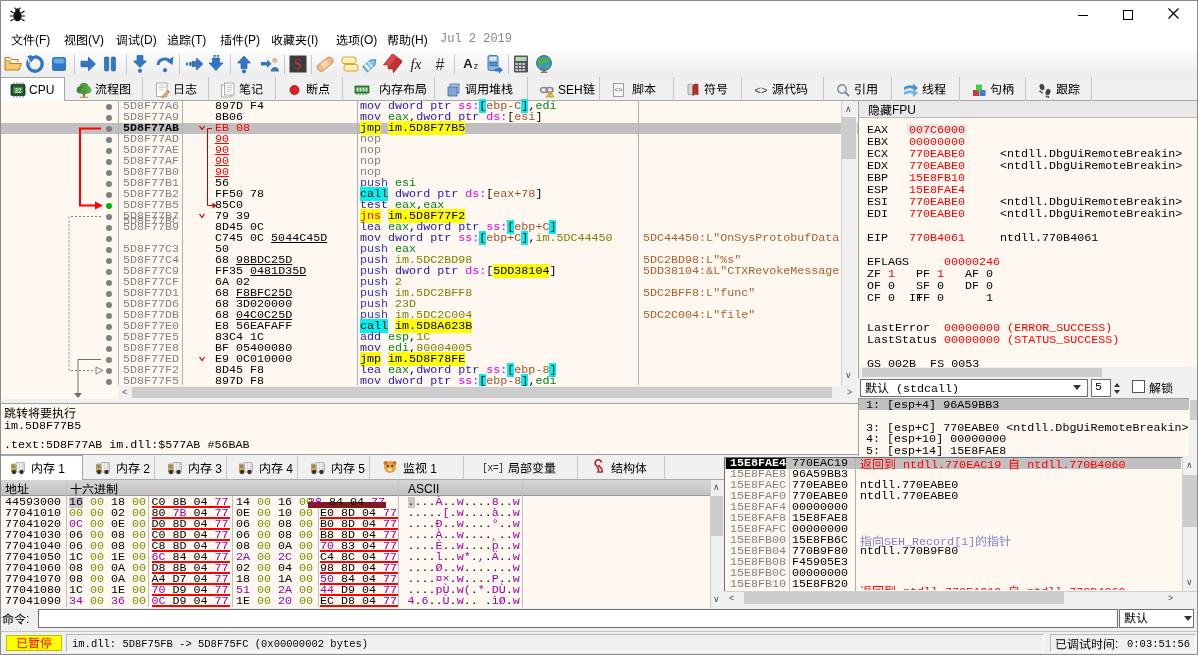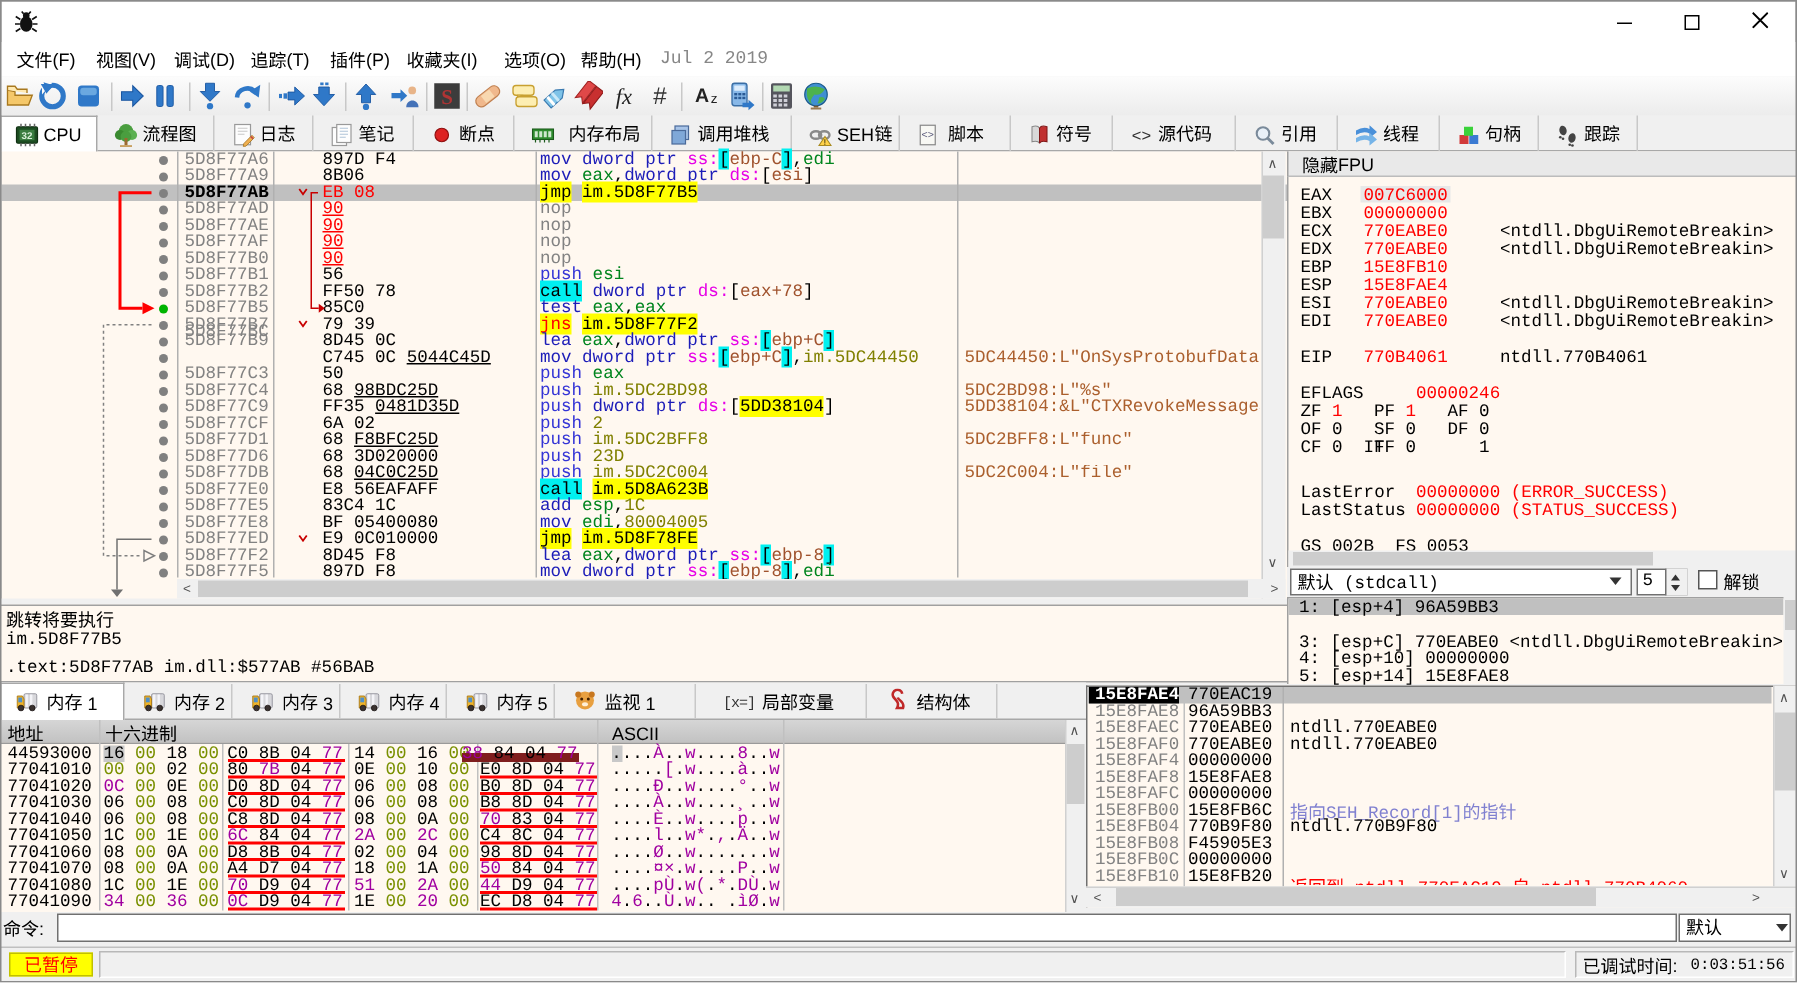--- a/index.html
+++ b/index.html
@@ -841,20 +841,29 @@
 <div class="a m" style="left:407.5px;top:596px;height:11px"><i style="position:absolute;left:0px;color:#a000a0">4</i><i style="position:absolute;left:7.02px;color:#000">.</i><i style="position:absolute;left:14.04px;color:#a000a0">6</i><i style="position:absolute;left:21.06px;color:#000">.</i><i style="position:absolute;left:28.08px;color:#000">.</i><i style="position:absolute;left:35.1px;color:#a000a0">Ù</i><i style="position:absolute;left:42.12px;color:#000">.</i><i style="position:absolute;left:49.14px;color:#a000a0">w</i><i style="position:absolute;left:56.16px;color:#000">.</i><i style="position:absolute;left:63.18px;color:#000">.</i><i style="position:absolute;left:70.2px;color:#a000a0"> </i><i style="position:absolute;left:77.22px;color:#000">.</i><i style="position:absolute;left:84.24px;color:#a000a0">ì</i><i style="position:absolute;left:91.26px;color:#a000a0">Ø</i><i style="position:absolute;left:98.28px;color:#000">.</i><i style="position:absolute;left:105.3px;color:#a000a0">w</i></div>
 <div class="sbar" style="left:710px;top:480px;width:14px;height:128px;border-left:1px solid #d0d0d0"></div>
 <div class="arr" style="left:713px;top:483px">∧</div>
 <div class="arr" style="left:713px;top:595px">∨</div>
 <div class="thumb" style="left:711px;top:496px;width:12px;height:40px"></div>
 <div class="a" style="left:724px;top:457px;width:474px;height:148px;background:#fff8f0;border-left:1px solid #707070;border-top:1px solid #707070"></div>
 <div class="a" style="left:725px;top:458px;width:456px;height:11px;background:#c0c0c0"></div>
 <div class="a" style="left:726px;top:458px;width:60px;height:11px;background:#000"></div>
 <div class="a m" style="left:730px;top:458px;color:#fff;font-weight:bold">15E8FAE4</div>
 <div class="a m" style="left:792px;top:458px;color:#000">770EAC19</div>
+<div class="a m" style="left:860px;top:458px;color:#ff0000"><svg class="cj" style="width:12px;height:12px" viewBox="0 0 100 100">
+        <use href="#g8FD4"></use>
+      </svg><svg class="cj" style="width:12px;height:12px" viewBox="0 0 100 100">
+        <use href="#g56DE"></use>
+      </svg><svg class="cj" style="width:12px;height:12px" viewBox="0 0 100 100">
+        <use href="#g5230"></use>
+      </svg> ntdll.770EAC19 <svg class="cj" style="width:12px;height:12px" viewBox="0 0 100 100">
+        <use href="#g81EA"></use>
+      </svg> ntdll.770B4060</div>
 <div class="a m" style="left:730px;top:469px;color:#828282">15E8FAE8</div>
 <div class="a m" style="left:792px;top:469px;color:#000">96A59BB3</div>
 <div class="a m" style="left:730px;top:480px;color:#828282">15E8FAEC</div>
 <div class="a m" style="left:792px;top:480px;color:#000">770EABE0</div>
 <div class="a m" style="left:860px;top:480px;color:#000">ntdll.770EABE0</div>
 <div class="a m" style="left:730px;top:491px;color:#828282">15E8FAF0</div>
 <div class="a m" style="left:792px;top:491px;color:#000">770EABE0</div>
 <div class="a m" style="left:860px;top:491px;color:#000">ntdll.770EABE0</div>
 <div class="a m" style="left:730px;top:502px;color:#828282">15E8FAF4</div>
 <div class="a m" style="left:792px;top:502px;color:#000">00000000</div>
@@ -918,20 +927,21 @@
 <div class="a" style="left:1184px;top:616px;width:0;height:0;border-left:4px solid transparent;border-right:4px solid transparent;border-top:5px solid #333"></div>
 <div class="a" style="left:0;top:631px;width:1198px;height:24px;background:#f0f0f0;border-top:1px solid #c0c0c0"></div>
 <div class="a" style="left:6px;top:635px;width:56px;height:16px;background:#ffff00;border:1px solid #c0c000;text-align:center;font-size:12px;line-height:14px;color:#ff0000"><svg class="cj" style="width:12px;height:12px" viewBox="0 0 100 100">
         <use href="#g5DF2"></use>
       </svg><svg class="cj" style="width:12px;height:12px" viewBox="0 0 100 100">
         <use href="#g6682"></use>
       </svg><svg class="cj" style="width:12px;height:12px" viewBox="0 0 100 100">
         <use href="#g505C"></use>
       </svg></div>
 <div class="a" style="left:66px;top:634px;width:978px;height:18px;border:1px solid #b8b8b8;border-bottom-color:#fff;border-right-color:#fff"></div>
+<div class="a m" style="left:72px;top:639px;color:#000;font-size:10.5px">im.dll: 5D8F75FB -&gt; 5D8F75FC (0x00000002 bytes)</div>
 <div class="a" style="left:1050px;top:634px;width:146px;height:18px;border:1px solid #b8b8b8;border-bottom-color:#fff;border-right-color:#fff"></div>
 <div class="a" style="left:1055px;top:637px;font-size:12px;color:#000"><svg class="cj" style="width:12px;height:12px" viewBox="0 0 100 100">
         <use href="#g5DF2"></use>
       </svg><svg class="cj" style="width:12px;height:12px" viewBox="0 0 100 100">
         <use href="#g8C03"></use>
       </svg><svg class="cj" style="width:12px;height:12px" viewBox="0 0 100 100">
         <use href="#g8BD5"></use>
       </svg><svg class="cj" style="width:12px;height:12px" viewBox="0 0 100 100">
         <use href="#g65F6"></use>
       </svg><svg class="cj" style="width:12px;height:12px" viewBox="0 0 100 100">

